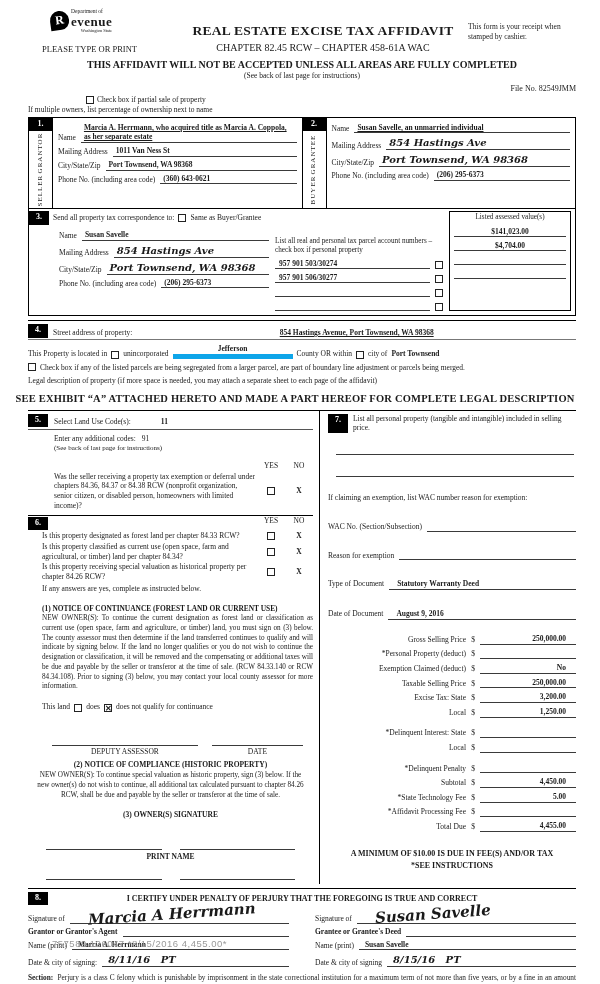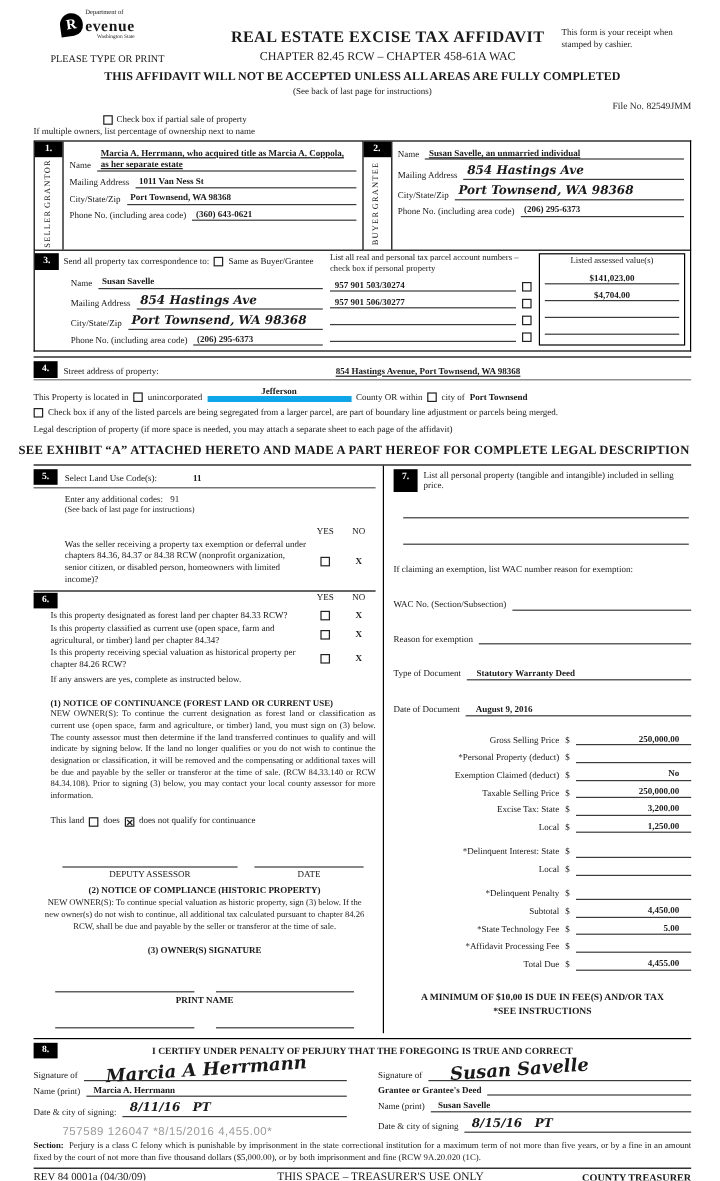--- a/index.html
+++ b/index.html
@@ -58,21 +58,21 @@
   .uval { text-decoration:underline; }
   .hand { font-family:"DejaVu Serif", serif; font-style:italic; font-weight:bold; font-size:10px; }
   .pre { white-space:pre; }
 
   
   .s3box { border:1.5px solid #000; border-top:none; padding:2px 4px 4px 0; }
   .s3left { flex:1; padding-left:0; }
   .corr { align-items:center; gap:4px; }
   .s3fields { padding:2px 6px 0 30px; }
   .s3mid { width:168px; padding-top:0; }
-  .parcel-hdr { font-size:7.2px; line-height:1.25; }
+  .parcel-hdr { font-size:7.2px; line-height:1.25;margin-top:26px; }
   .prow { display:flex; align-items:flex-end; margin-top:4px; }
   .prow .pnum { flex:1; border-bottom:1px solid #3a3a3a; font-weight:bold; padding-left:4px; height:10px; }
   .prow .cb { margin-left:5px; }
   .s3right { width:122px; border:1px solid #000; margin-left:6px; padding:1px 4px 3px; }
   .assessed-hdr { text-align:center; font-size:7.2px; }
   .aval { border-bottom:1px solid #3a3a3a; text-align:center; font-weight:bold; margin-top:4px; height:10px; }
 
   
   .s4 { border-top:1.5px solid #000; margin-top:4px; padding-top:3px; }
   .street-row { align-items:flex-end; gap:5px; border-bottom:1px solid #777; padding-bottom:1px; }
@@ -517,20 +517,24 @@
   <div class="s8">
     <span class="tile sq">8.</span>
     <div class="certify">I CERTIFY UNDER PENALTY OF PERJURY THAT THE FOREGOING IS TRUE AND CORRECT</div>
     <div class="sigcols">
       <div class="sigcol">
         <div class="srow">
           <span class="lab">Signature of</span>
           <span class="val"><span class="script">Marcia A Herrmann</span></span>
         </div>
         <div class="srow">
+          <span class="lab agent">Grantor or Grantor's Agent</span>
+          <span class="val"></span>
+        </div>
+        <div class="srow">
           <span class="lab">Name (print)</span>
           <span class="val b">Marcia A. Herrmann</span>
         </div>
         <div class="srow">
           <span class="lab">Date &amp; city of signing:</span>
           <span class="val hand pre">8/11/16   PT</span>
         </div>
       </div>
       <div class="sigcol">
         <div class="srow">

